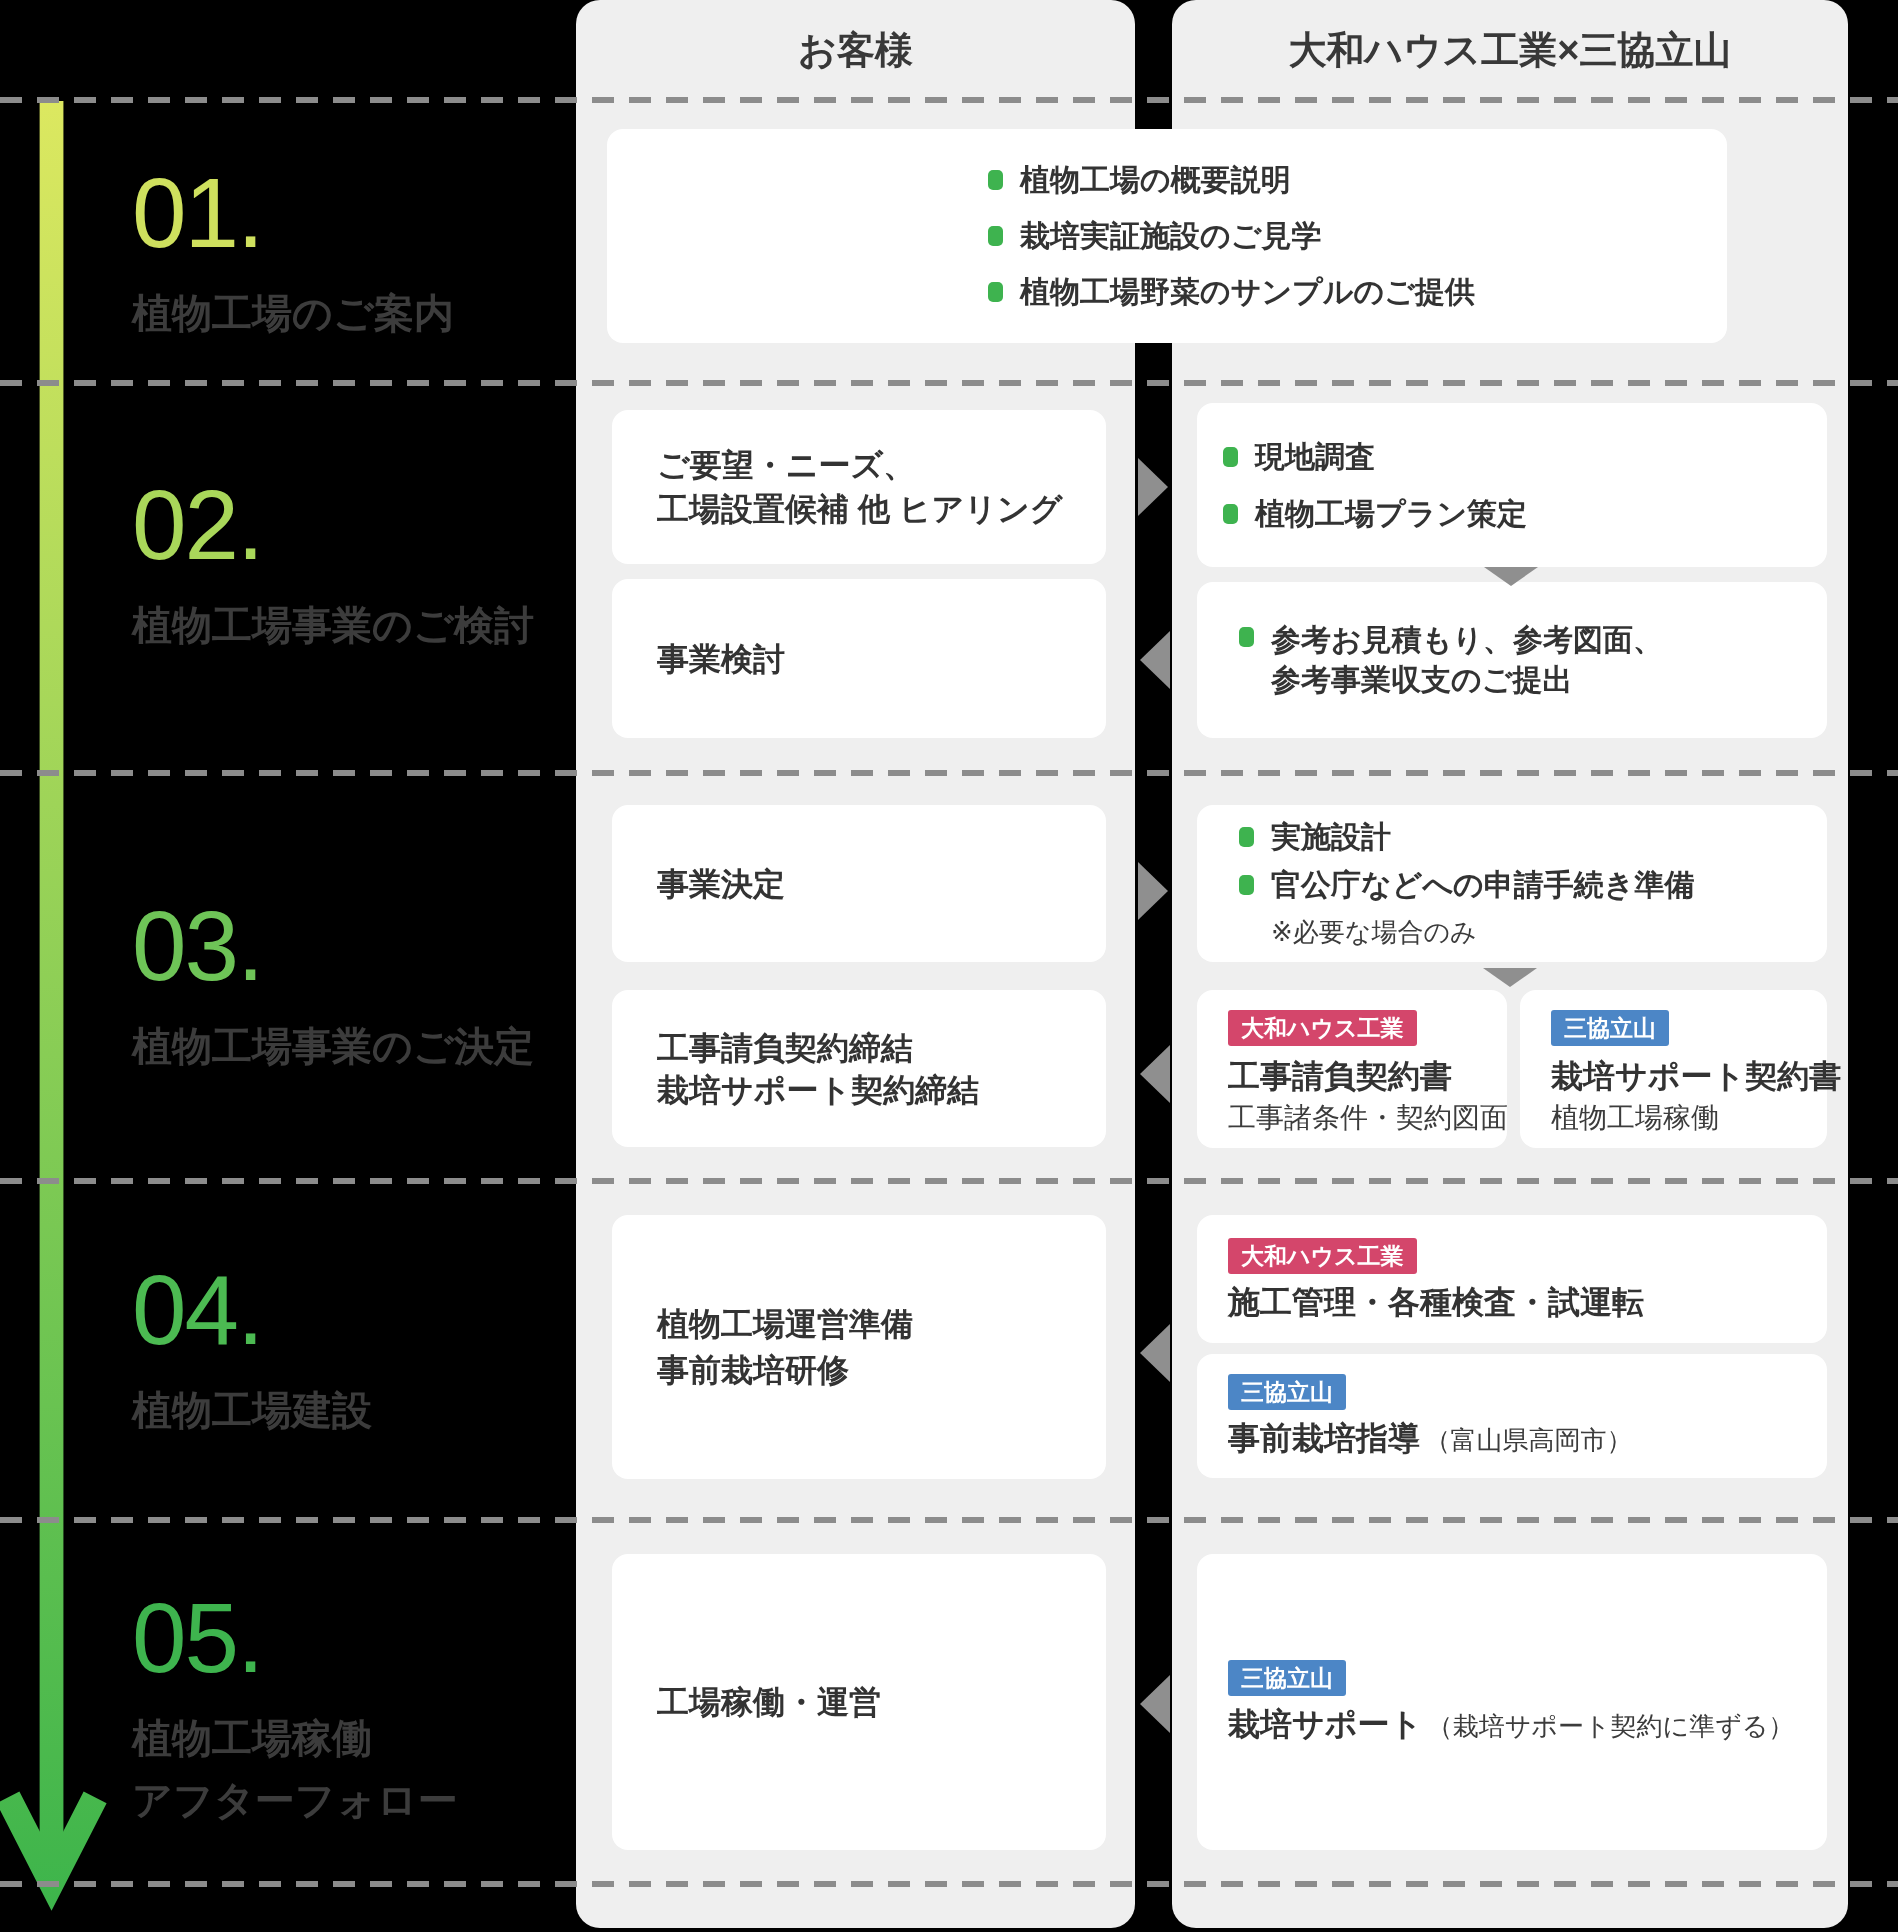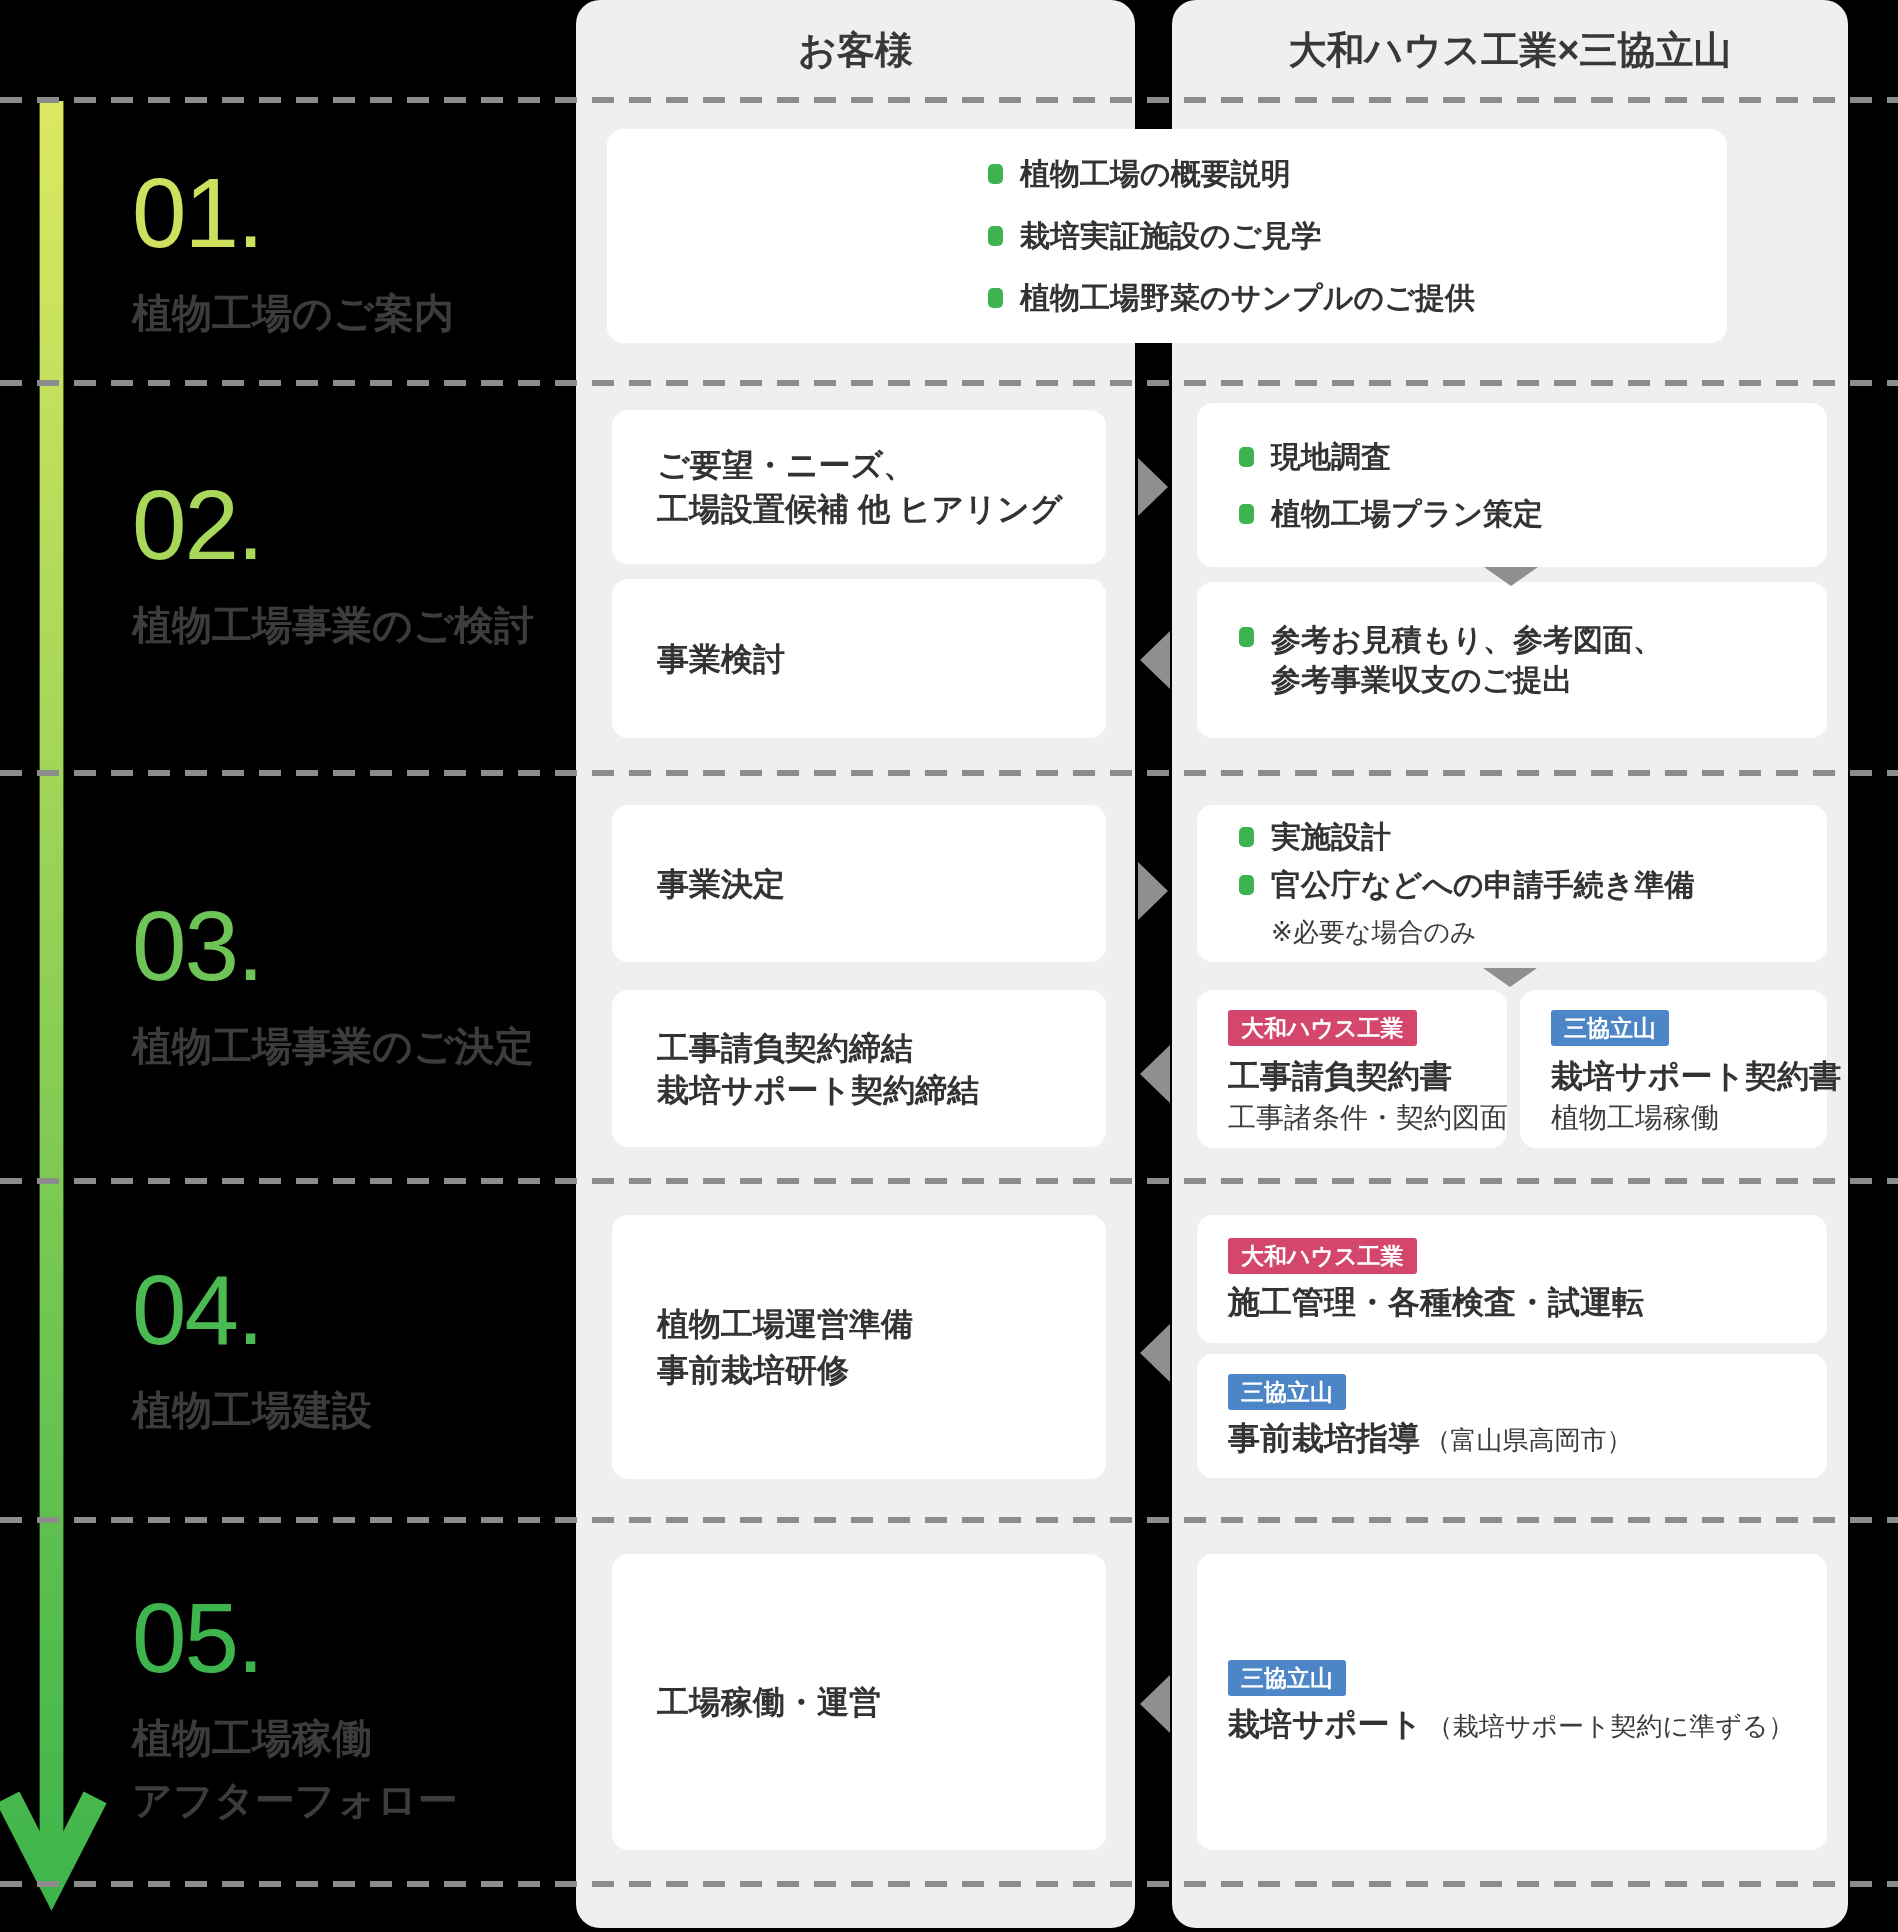--- a/index.html
+++ b/index.html
@@ -88,21 +88,21 @@
     <div class="step-label">植物工場建設</div>
   </div>
   <div class="step" style="top:1589px">
     <div class="step-number" style="color: rgb(62, 180, 78);">05.</div>
     <div class="step-label">
       <div>植物工場稼働</div>
       <div>アフターフォロー</div>
     </div>
   </div>
 
-  <div class="card vcenter" style="left:607px;top:129px;width:1120px;height:214px;padding-left:381px;gap:28px">
+  <div class="card vcenter" style="left:607px;top:129px;width:1120px;height:214px;padding-left:381px;gap:22px">
     <div class="bullet-row">
       <span class="bullet-sq" style="background: rgb(62, 179, 79);"></span>
       <span class="bullet-text">植物工場の概要説明</span>
     </div>
     <div class="bullet-row">
       <span class="bullet-sq" style="background: rgb(62, 179, 79);"></span>
       <span class="bullet-text">栽培実証施設のご見学</span>
     </div>
     <div class="bullet-row">
       <span class="bullet-sq" style="background: rgb(62, 179, 79);"></span>
@@ -110,21 +110,21 @@
     </div>
   </div>
 
   <div class="card vcenter" style="left:612px;top:410px;width:494px;height:154px;padding-left:45px">
     <div class="card-text">ご要望・ニーズ、</div>
     <div class="card-text">工場設置候補 他 ヒアリング</div>
   </div>
   <div class="card vcenter" style="left:612px;top:579px;width:494px;height:159px;padding-left:45px">
     <div class="card-text">事業検討</div>
   </div>
-  <div class="card vcenter" style="left:1197px;top:403px;width:630px;height:164px;padding-left:42px;gap:23px">
+  <div class="card vcenter" style="left:1197px;top:403px;width:630px;height:164px;padding-left:26px;gap:23px">
     <div class="bullet-row">
       <span class="bullet-sq" style="background: rgb(62, 179, 79);"></span>
       <span class="bullet-text">現地調査</span>
     </div>
     <div class="bullet-row">
       <span class="bullet-sq" style="background: rgb(62, 179, 79);"></span>
       <span class="bullet-text">植物工場プラン策定</span>
     </div>
   </div>
   <div class="tri-down" style="left:1484px;top:567px"></div>

